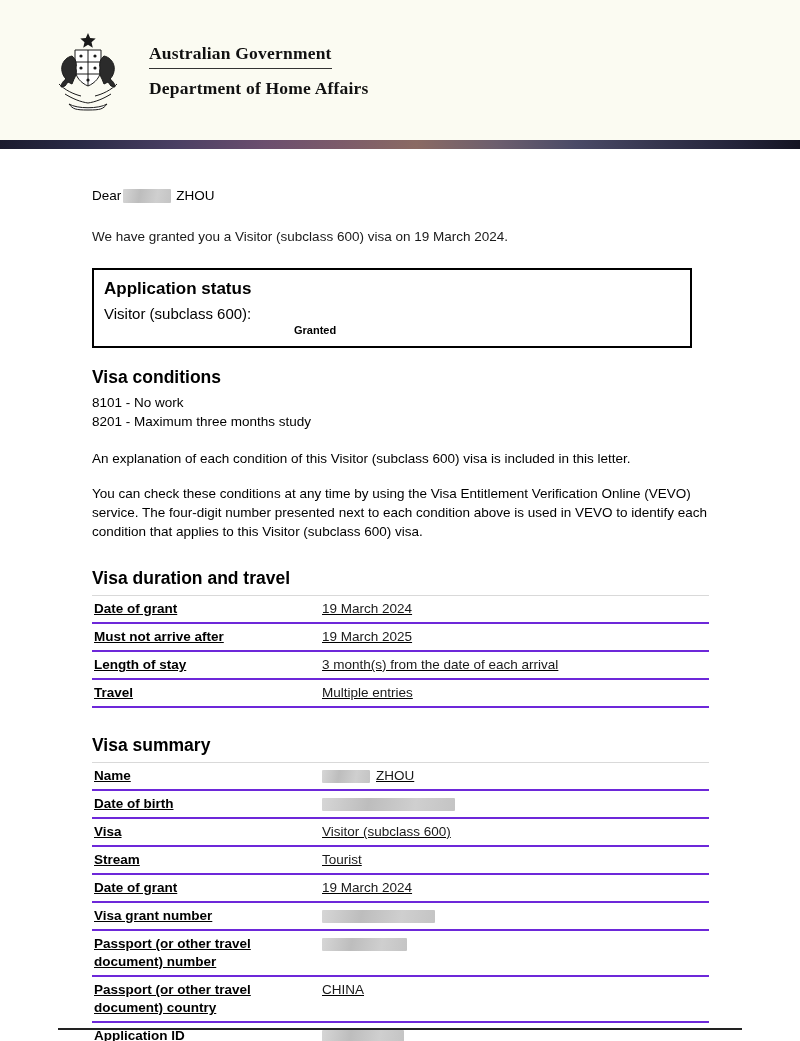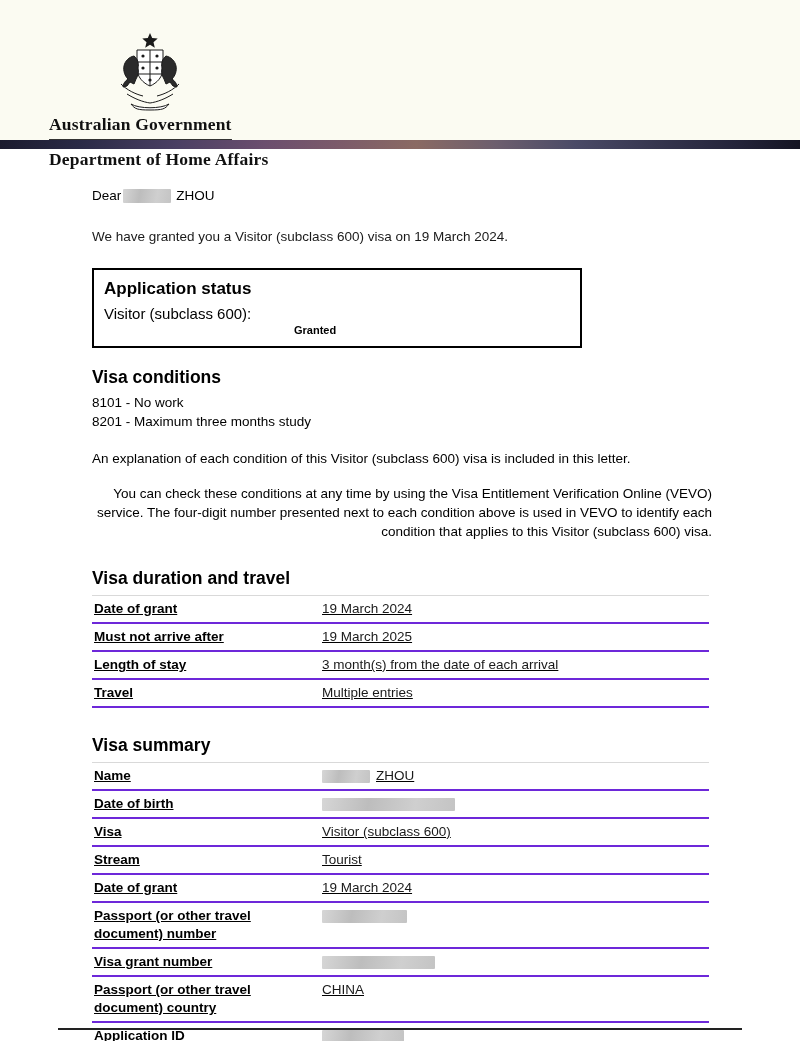--- a/index.html
+++ b/index.html
@@ -31,21 +31,20 @@
     width: 800px;
     height: 140px;
     background: #fbfbf2;
   }
   .header-inner {
     position: absolute;
     left: 45px;
     top: 28px;
     display: flex;
     align-items: center;
-    flex-direction: column;
   }
   .crest {
     width: 86px;
     height: 86px;
     flex: 0 0 auto;
     margin-right: 14px;
   }
   .gov-text {
     padding-left: 4px;
   }
@@ -124,21 +123,21 @@
   }
 
   .granted-line {
     margin-top: 22px;
   }
 
   
   .status-box {
     margin-top: 22px;
     border: 2px solid #000000;
-    width: 490px;
+    width: 600px;
     box-sizing: border-box;
     padding: 8px 10px 10px 10px;
   }
   .status-title {
     font-size: 17px;
     font-weight: bold;
     line-height: 22px;
   }
   .status-row {
     display: flex;
@@ -174,21 +173,20 @@
 
   .explain {
     margin-top: 18px;
     font-size: 13.5px;
     line-height: 19px;
   }
   .vevo {
     margin-top: 16px;
     font-size: 13.5px;
     line-height: 19px;
-    text-align: right;
   }
 
   
   table.kv {
     width: 617px;
     border-collapse: collapse;
     margin-top: 2px;
   }
   table.kv tr {
     border-bottom: 2px solid #6d28d9;
@@ -341,29 +339,29 @@
         </tr>
         <tr>
           <td class="k">Stream</td>
           <td class="v">Tourist</td>
         </tr>
         <tr>
           <td class="k">Date of grant</td>
           <td class="v">19 March 2024</td>
         </tr>
         <tr>
+          <td class="k">Visa grant number</td>
+          <td class="v">
+            <span class="redact r-vgn"></span>
+          </td>
+        </tr>
+        <tr>
           <td class="k">Passport (or other travel document) number</td>
           <td class="v">
             <span class="redact r-pass"></span>
-          </td>
-        </tr>
-        <tr>
-          <td class="k">Visa grant number</td>
-          <td class="v">
-            <span class="redact r-vgn"></span>
           </td>
         </tr>
         <tr>
           <td class="k">Passport (or other travel document) country</td>
           <td class="v">CHINA</td>
         </tr>
         <tr>
           <td class="k">Application ID</td>
           <td class="v">
             <span class="redact r-appid"></span>

